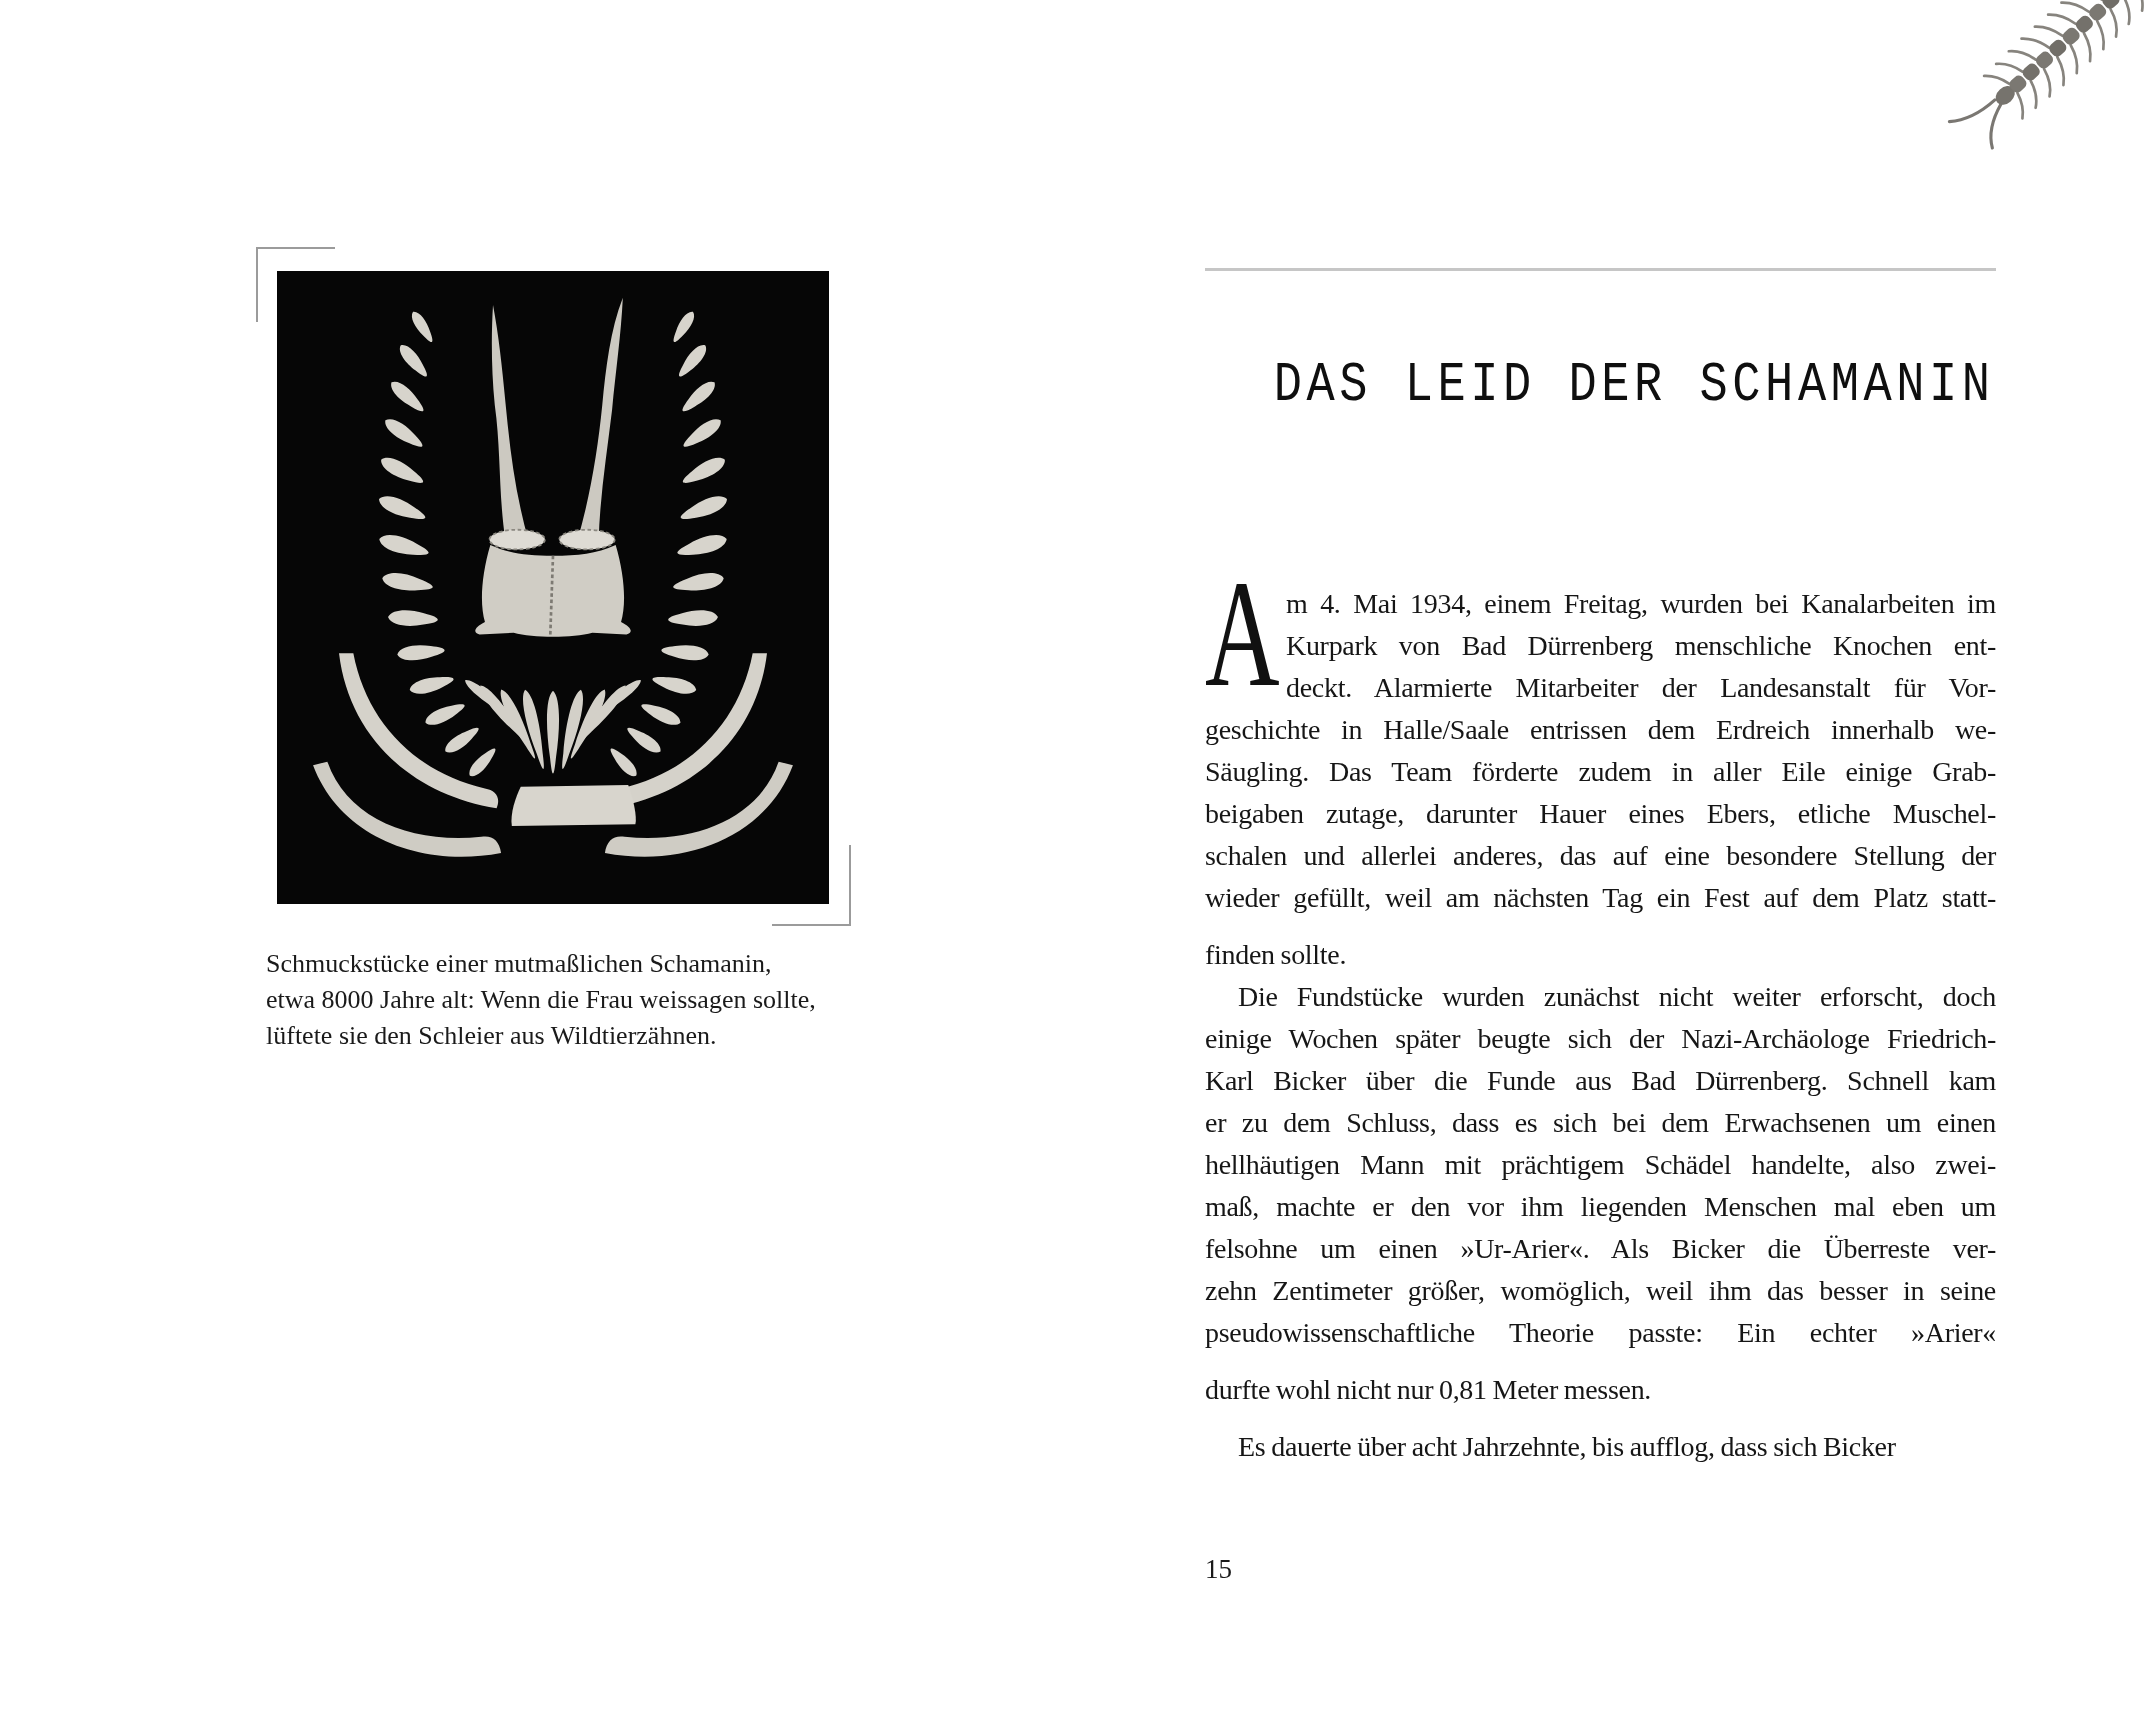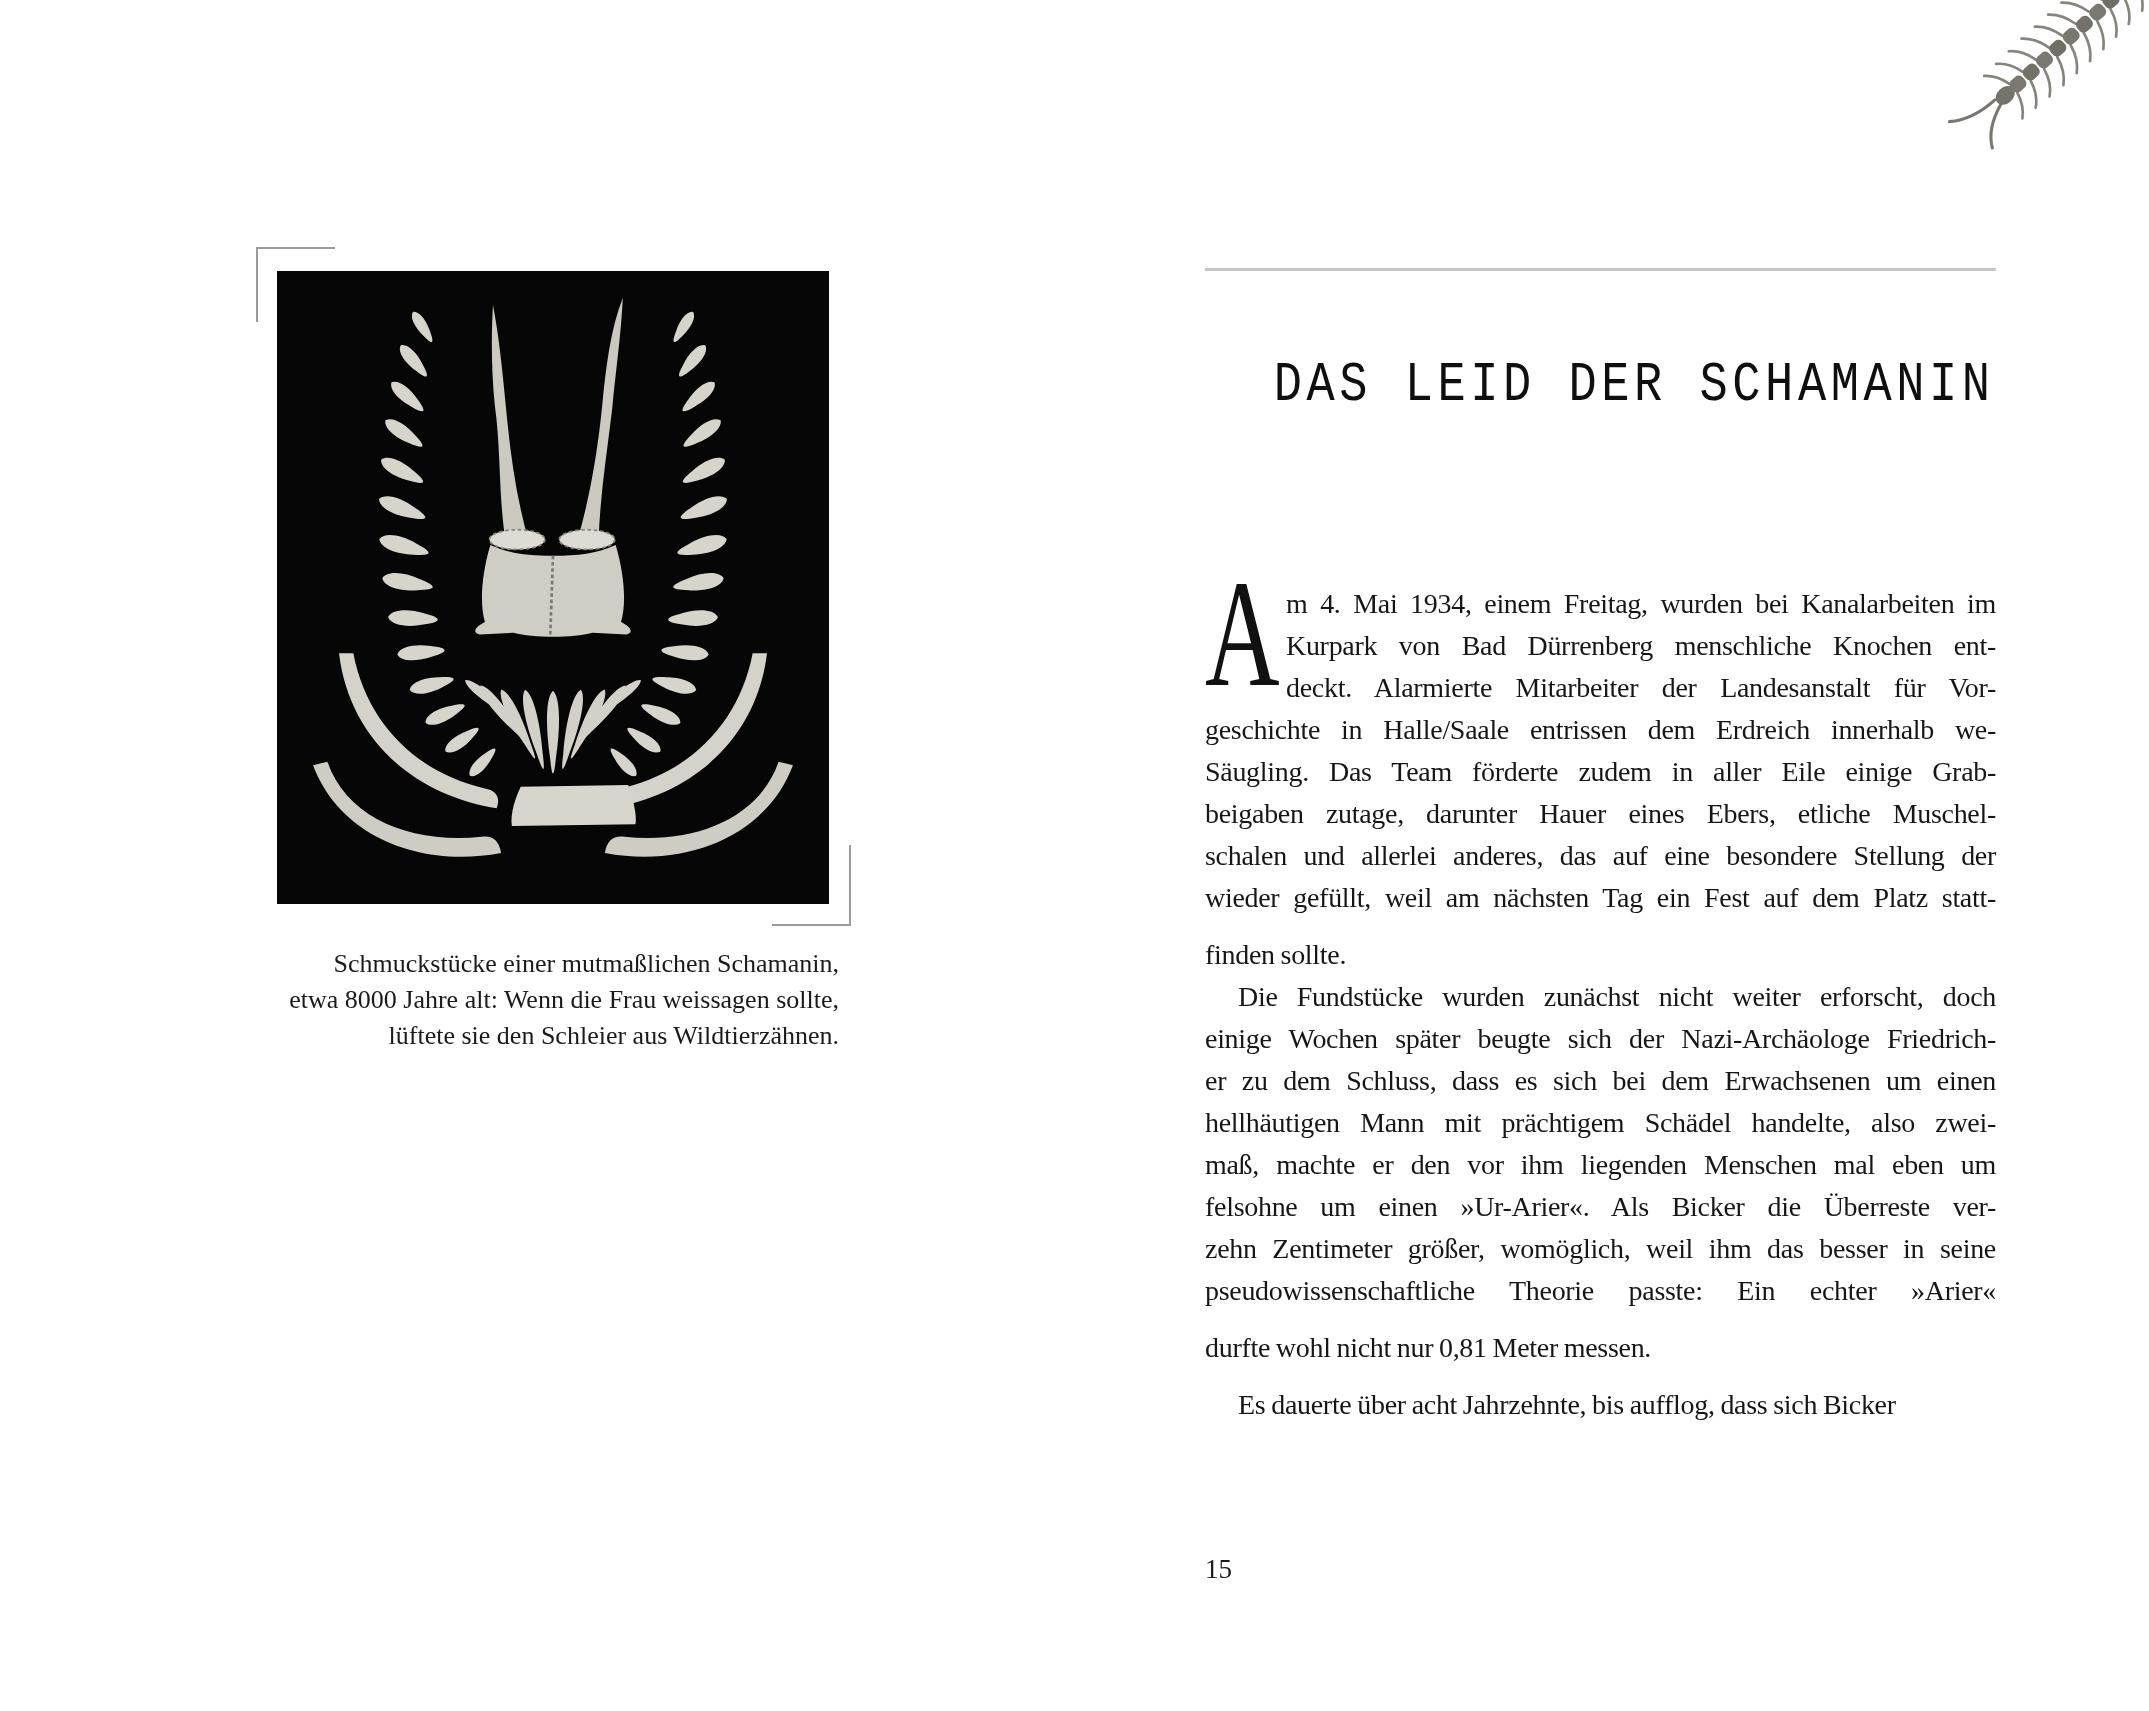--- a/index.html
+++ b/index.html
@@ -19,21 +19,21 @@
     position:absolute; left:772px; top:845px; width:79px; height:81px;
     border-bottom:2.7px solid #9b9b9b; border-right:2.7px solid #9b9b9b;
   }
   .figure {
     position:absolute; left:277px; top:271px; width:552px; height:633px;
     background:#060606;
   }
   .figure svg { display:block; width:552px; height:633px; }
   .caption {
     position:absolute; left:266px; top:946px; width:573px;
-    font-size:26px; line-height:36px; text-align:right; color:#1a1a1a;
+    font-size:26px; line-height:36px; text-align:left; color:#1a1a1a;
   }
 
   
   .rule {
     position:absolute; left:1205px; top:268px; width:791px; height:2.7px;
     background:#c6c6c6;
   }
   .chapter-title {
     position:absolute; left:1205px; top:353px; width:791px;
     text-align:center; white-space:nowrap;
@@ -180,20 +180,21 @@
           <div class="line">geschichte in Halle/Saale entrissen dem Erdreich innerhalb we-</div>
           <div class="line">Säugling. Das Team förderte zudem in aller Eile einige Grab-</div>
           <div class="line">beigaben zutage, darunter Hauer eines Ebers, etliche Muschel-</div>
           <div class="line">schalen und allerlei anderes, das auf eine besondere Stellung der</div>
           <div class="line">wieder gefüllt, weil am nächsten Tag ein Fest auf dem Platz statt-</div>
           <div class="line last">finden sollte.</div>
         </div>
         <div class="para">
           <div class="line first-indent">Die Fundstücke wurden zunächst nicht weiter erforscht, doch</div>
           <div class="line">einige Wochen später beugte sich der Nazi-Archäologe Friedrich-</div>
+          <div class="line">Karl Bicker über die Funde aus Bad Dürrenberg. Schnell kam</div>
           <div class="line">er zu dem Schluss, dass es sich bei dem Erwachsenen um einen</div>
           <div class="line">hellhäutigen Mann mit prächtigem Schädel handelte, also zwei-</div>
           <div class="line">maß, machte er den vor ihm liegenden Menschen mal eben um</div>
           <div class="line">felsohne um einen »Ur-Arier«. Als Bicker die Überreste ver-</div>
           <div class="line">zehn Zentimeter größer, womöglich, weil ihm das besser in seine</div>
           <div class="line">pseudowissenschaftliche Theorie passte: Ein echter »Arier«</div>
           <div class="line last">durfte wohl nicht nur 0,81 Meter messen.</div>
         </div>
         <div class="para">
           <div class="line first-indent last">Es dauerte über acht Jahrzehnte, bis aufflog, dass sich Bicker</div>

